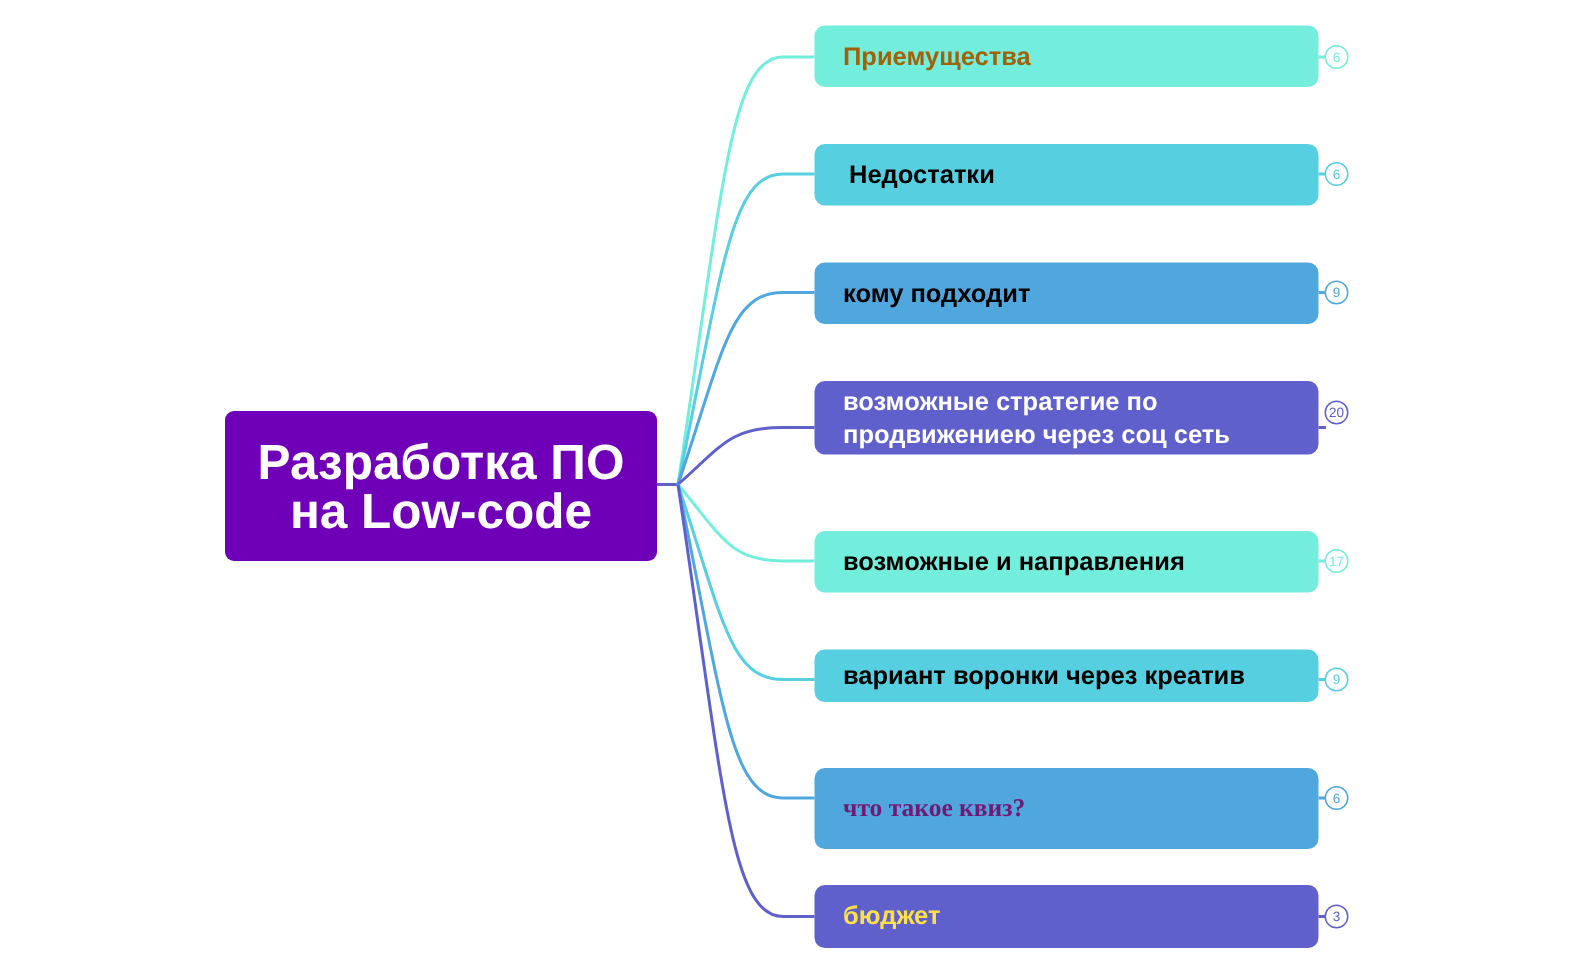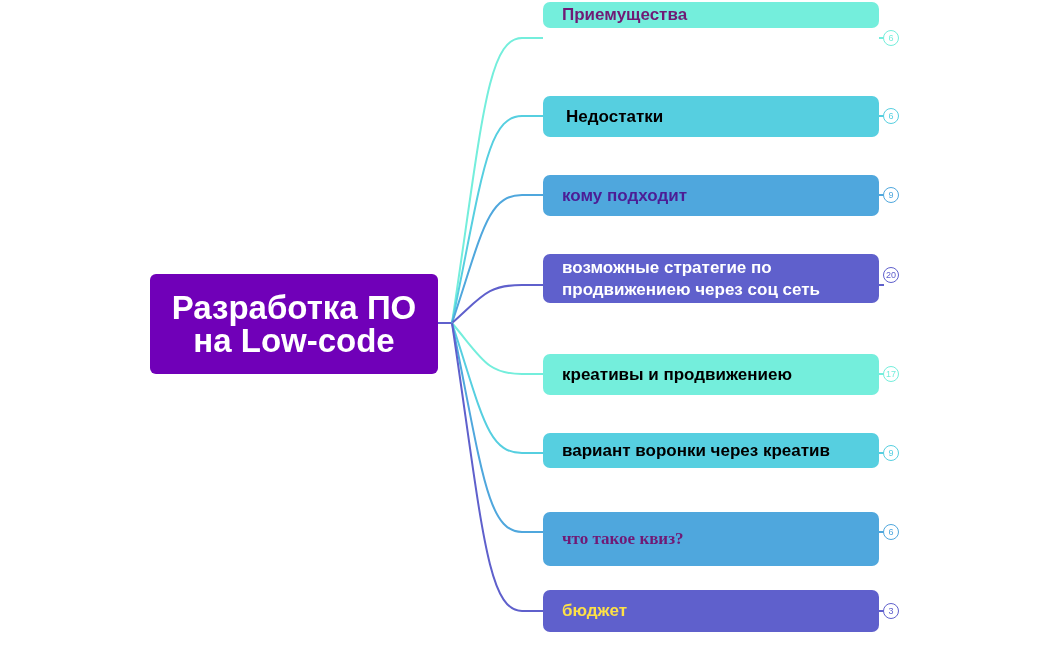--- a/index.html
+++ b/index.html
@@ -29,42 +29,42 @@
     <path d="M452 323 C 482 469.29999999999995, 487 532, 522 532 L543 532" stroke="#4fa7dd" stroke-width="2" fill="none"></path>
     <path d="M452 323 C 482 524.6, 487 611, 522 611 L543 611" stroke="#5f60cc" stroke-width="2" fill="none"></path>
   </svg>
 
 <div class="root">
   <span class="root-text">Разработка ПО
 на Low-code</span>
 </div>
 
 <div id="nodes">
-    <div class="node" style="top: 2px; height: 26px; background: rgb(116, 238, 220); color: #701a75;">
+    <div class="node" style="top: 17px; height: 41px; background: rgb(116, 238, 220); color: #a16207;">
       <span>Приемущества</span>
     </div>
     <div class="badge-line" style="top: 37.25px; background: rgb(116, 238, 220);"></div>
     <div class="badge" style="top: 30px; border-color: rgb(116, 238, 220); color: rgb(116, 238, 220);">6</div>
     <div class="node" style="top: 96px; height: 41px; background: rgb(86, 207, 224); color: rgb(0, 0, 0); padding-left: 23px;">
       <span>Недостатки</span>
     </div>
     <div class="badge-line" style="top: 115.25px; background: rgb(86, 207, 224);"></div>
     <div class="badge" style="top: 108px; border-color: rgb(86, 207, 224); color: rgb(86, 207, 224);">6</div>
-    <div class="node" style="top: 175px; height: 41px; background: rgb(79, 167, 221); color: #4c1d95;">
+    <div class="node" style="top: 175px; height: 41px; background: rgb(79, 167, 221); color: #000000;">
       <span>кому подходит</span>
     </div>
     <div class="badge-line" style="top: 194.25px; background: rgb(79, 167, 221);"></div>
     <div class="badge" style="top: 187px; border-color: rgb(79, 167, 221); color: rgb(79, 167, 221);">9</div>
     <div class="node" style="top: 254px; height: 49px; background: rgb(95, 96, 204); color: rgb(255, 255, 255);">
       <span>возможные стратегие по продвижениею через соц сеть</span>
     </div>
     <div class="badge-line" style="top: 284.25px; background: rgb(95, 96, 204);"></div>
     <div class="badge" style="top: 267px; border-color: rgb(95, 96, 204); color: rgb(95, 96, 204);">20</div>
     <div class="node" style="top: 354px; height: 41px; background: rgb(116, 238, 220); color: rgb(0, 0, 0);">
-      <span>креативы и продвижениею</span>
+      <span>возможные и направления</span>
     </div>
     <div class="badge-line" style="top: 373.25px; background: rgb(116, 238, 220);"></div>
     <div class="badge" style="top: 366px; border-color: rgb(116, 238, 220); color: rgb(116, 238, 220);">17</div>
     <div class="node" style="top: 433px; height: 35px; background: rgb(86, 207, 224); color: rgb(0, 0, 0);">
       <span>вариант воронки через креатив</span>
     </div>
     <div class="badge-line" style="top: 452.25px; background: rgb(86, 207, 224);"></div>
     <div class="badge" style="top: 445px; border-color: rgb(86, 207, 224); color: rgb(86, 207, 224);">9</div>
     <div class="node" style="top: 512px; height: 54px; background: rgb(79, 167, 221); color: #701a75; font-family: Liberation Serif, serif;">
       <span>что такое квиз?</span>

